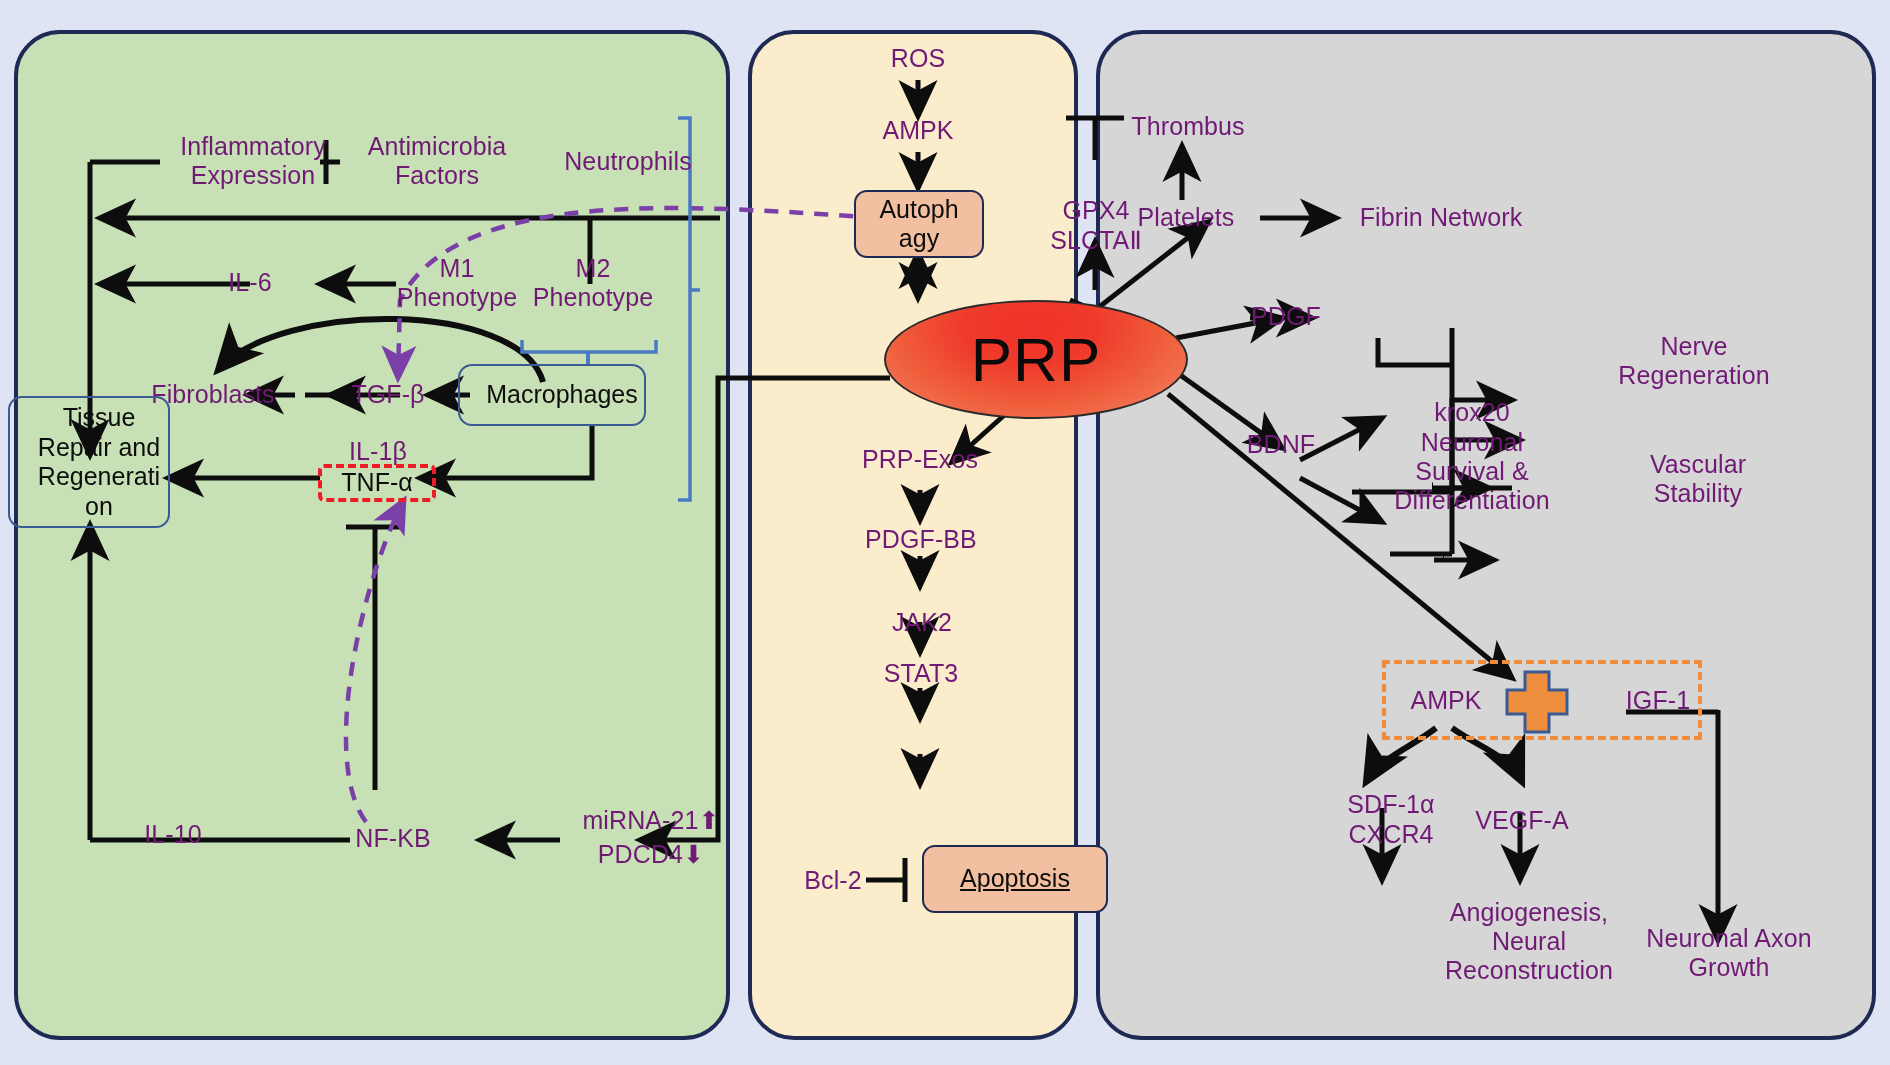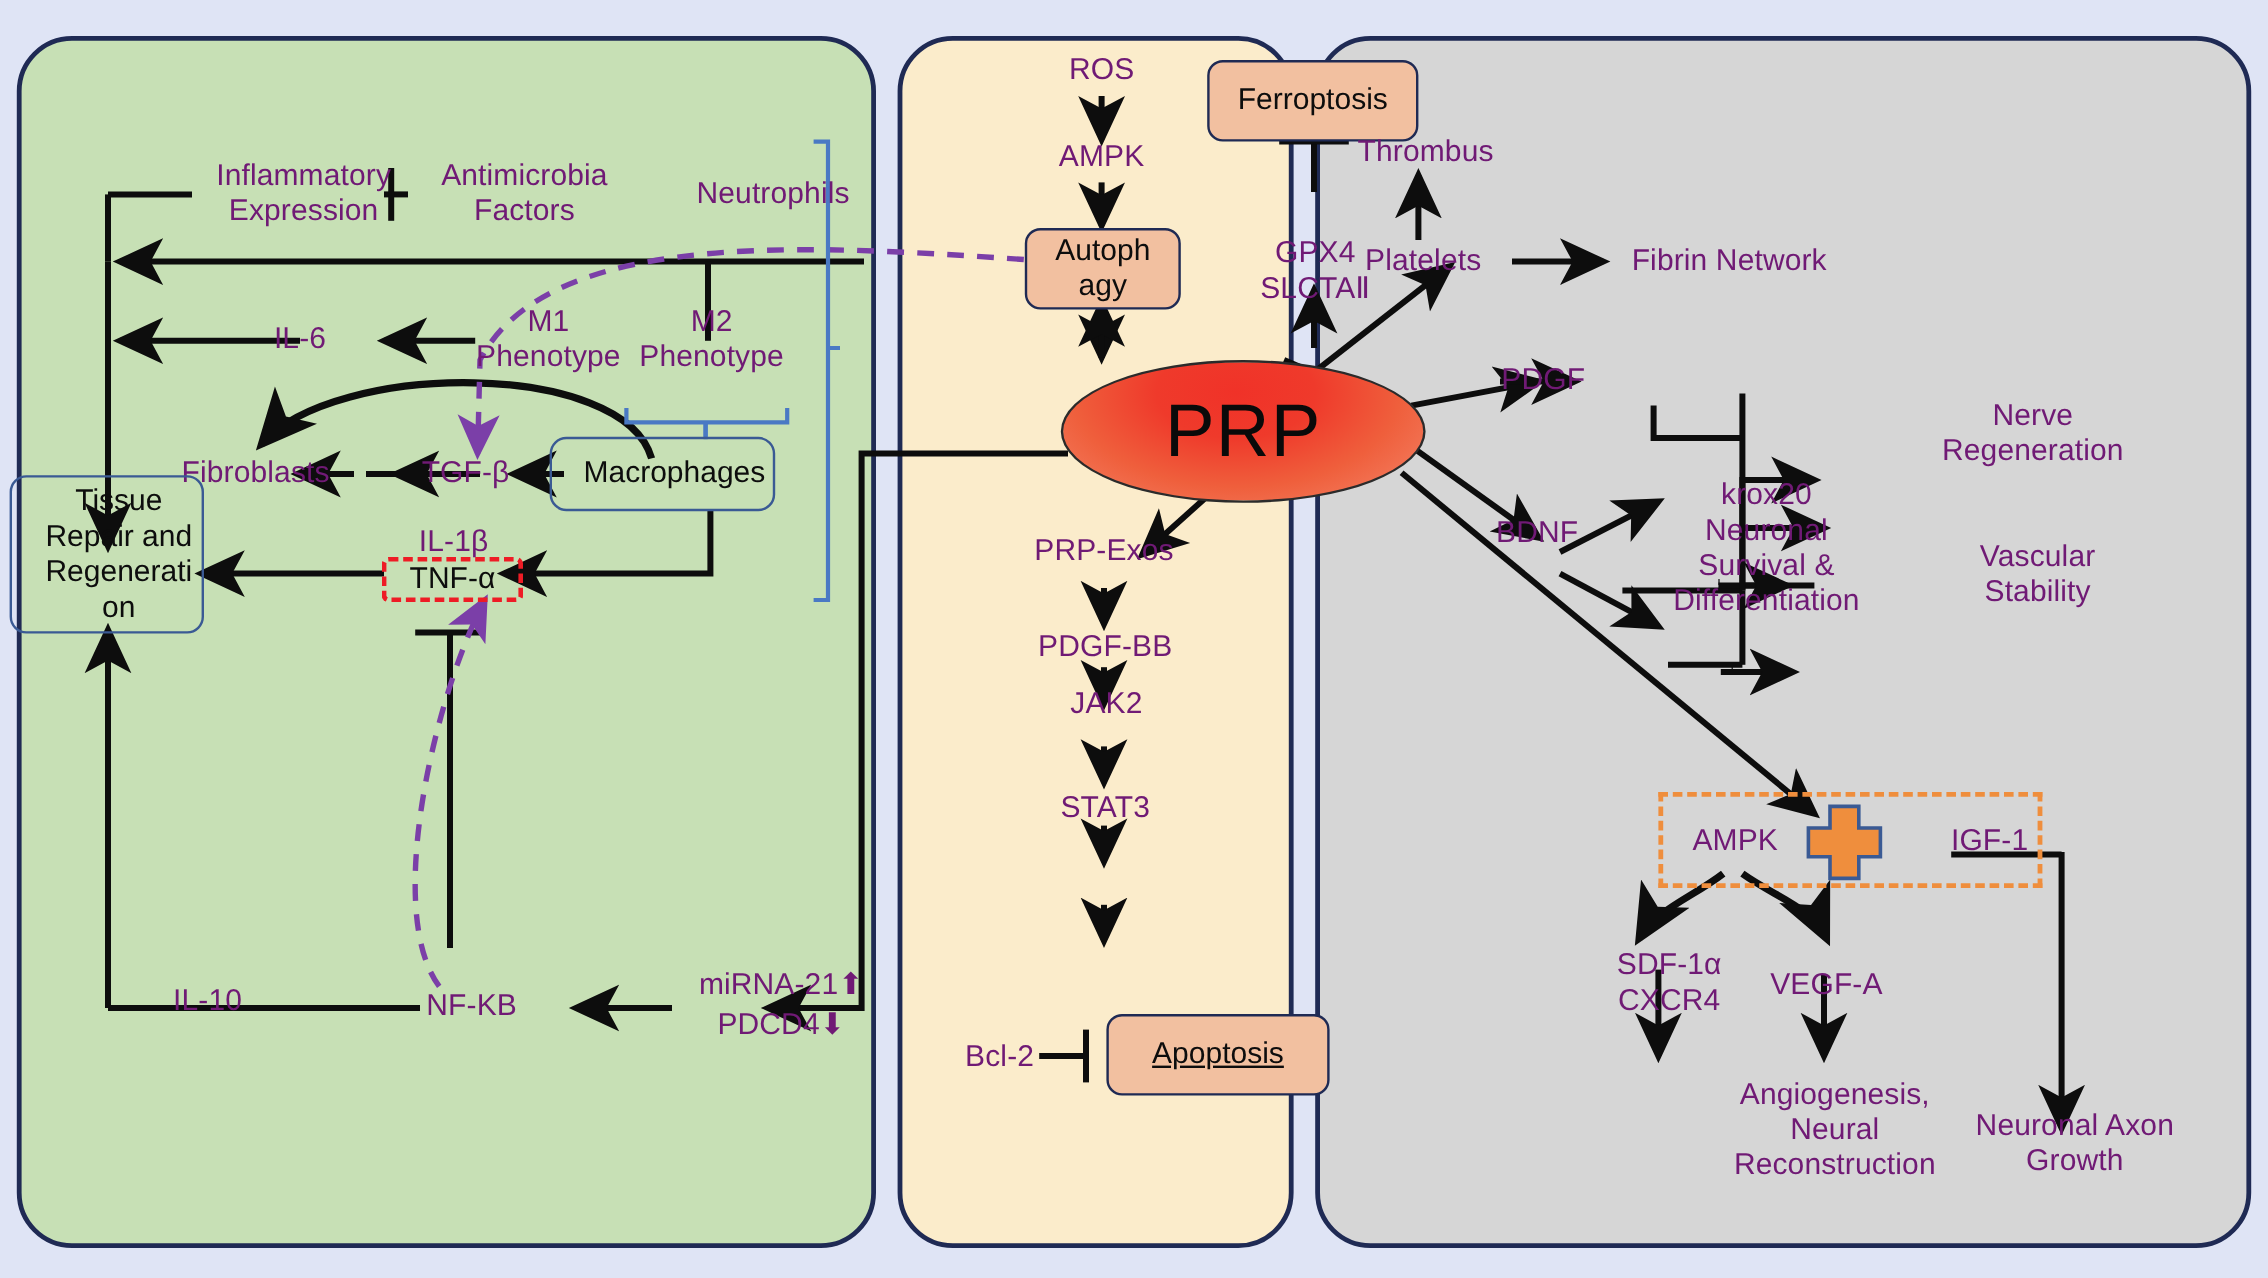--- a/index.html
+++ b/index.html
@@ -156,21 +156,21 @@
       <path d="M678,118 L690,118 L690,290 L700,290 L690,290 L690,500 L678,500"></path>
       <path d="M522,340 L522,352 L588,352 L588,364 L588,352 L656,352 L656,340"></path>
       <path d="M588,352 L588,366"></path>
     </g>
   </svg>
 
   <div class="lbl" style="left:160px;top:132px;width:186px;">Inflammatory
 Expression</div>
   <div class="lbl" style="left:344px;top:132px;width:186px;">Antimicrobia
 Factors</div>
-  <div class="lbl" style="left:548px;top:147px;width:160px;text-align:right;">Neutrophils</div>
+  <div class="lbl" style="left:548px;top:147px;width:160px;">Neutrophils</div>
 
   <div class="lbl" style="left:195px;top:268px;width:110px;">IL-6</div>
   <div class="lbl" style="left:392px;top:254px;width:130px;">M1
 Phenotype</div>
   <div class="lbl" style="left:528px;top:254px;width:130px;">M2
 Phenotype</div>
 
   <div class="lbl" style="left:128px;top:380px;width:170px;">Fibroblasts</div>
   <div class="lbl" style="left:336px;top:380px;width:104px;">TGF-β</div>
 
@@ -196,34 +196,31 @@
   <div class="lbl" style="left:568px;top:840px;width:166px;">PDCD4⬇</div>
 
   <div class="lbl" style="left:862px;top:44px;width:112px;">ROS</div>
   <div class="lbl" style="left:850px;top:116px;width:136px;">AMPK</div>
 
   <div class="boxnode box-peach" style="left:854px;top:190px;width:130px;height:68px;">
     <span>Autoph
 agy</span>
   </div>
 
-  <div class="boxnode box-peach" style="left:1006px;top:50px;width:176px;height:68px;">
-    <span>Ferroptosis</span>
-  </div>
 
   <div class="lbl" style="left:1030px;top:196px;width:132px;">GPX4</div>
   <div class="lbl" style="left:1018px;top:226px;width:156px;text-align:center;">SLCTAⅡ</div>
 
   <div id="prp-ellipse">
     <span>PRP</span>
   </div>
 
   <div class="lbl" style="left:840px;top:445px;width:160px;">PRP-Exos</div>
   <div class="lbl" style="left:836px;top:525px;width:170px;">PDGF-BB</div>
-  <div class="lbl" style="left:864px;top:572px;width:116px;">JAK2</div>
+  <div class="lbl" style="left:864px;top:608px;width:116px;">JAK2</div>
   <div class="lbl" style="left:858px;top:659px;width:126px;">STAT3</div>
 
   <div class="lbl" style="left:768px;top:866px;width:130px;">Bcl-2</div>
 
   <div class="boxnode box-peach" style="left:922px;top:845px;width:186px;height:68px;text-decoration:underline;">
     <span>Apoptosis</span>
   </div>
 
   <div class="lbl" style="left:1108px;top:112px;width:160px;">Thrombus</div>
   <div class="lbl" style="left:1110px;top:203px;width:152px;">Platelets</div>

